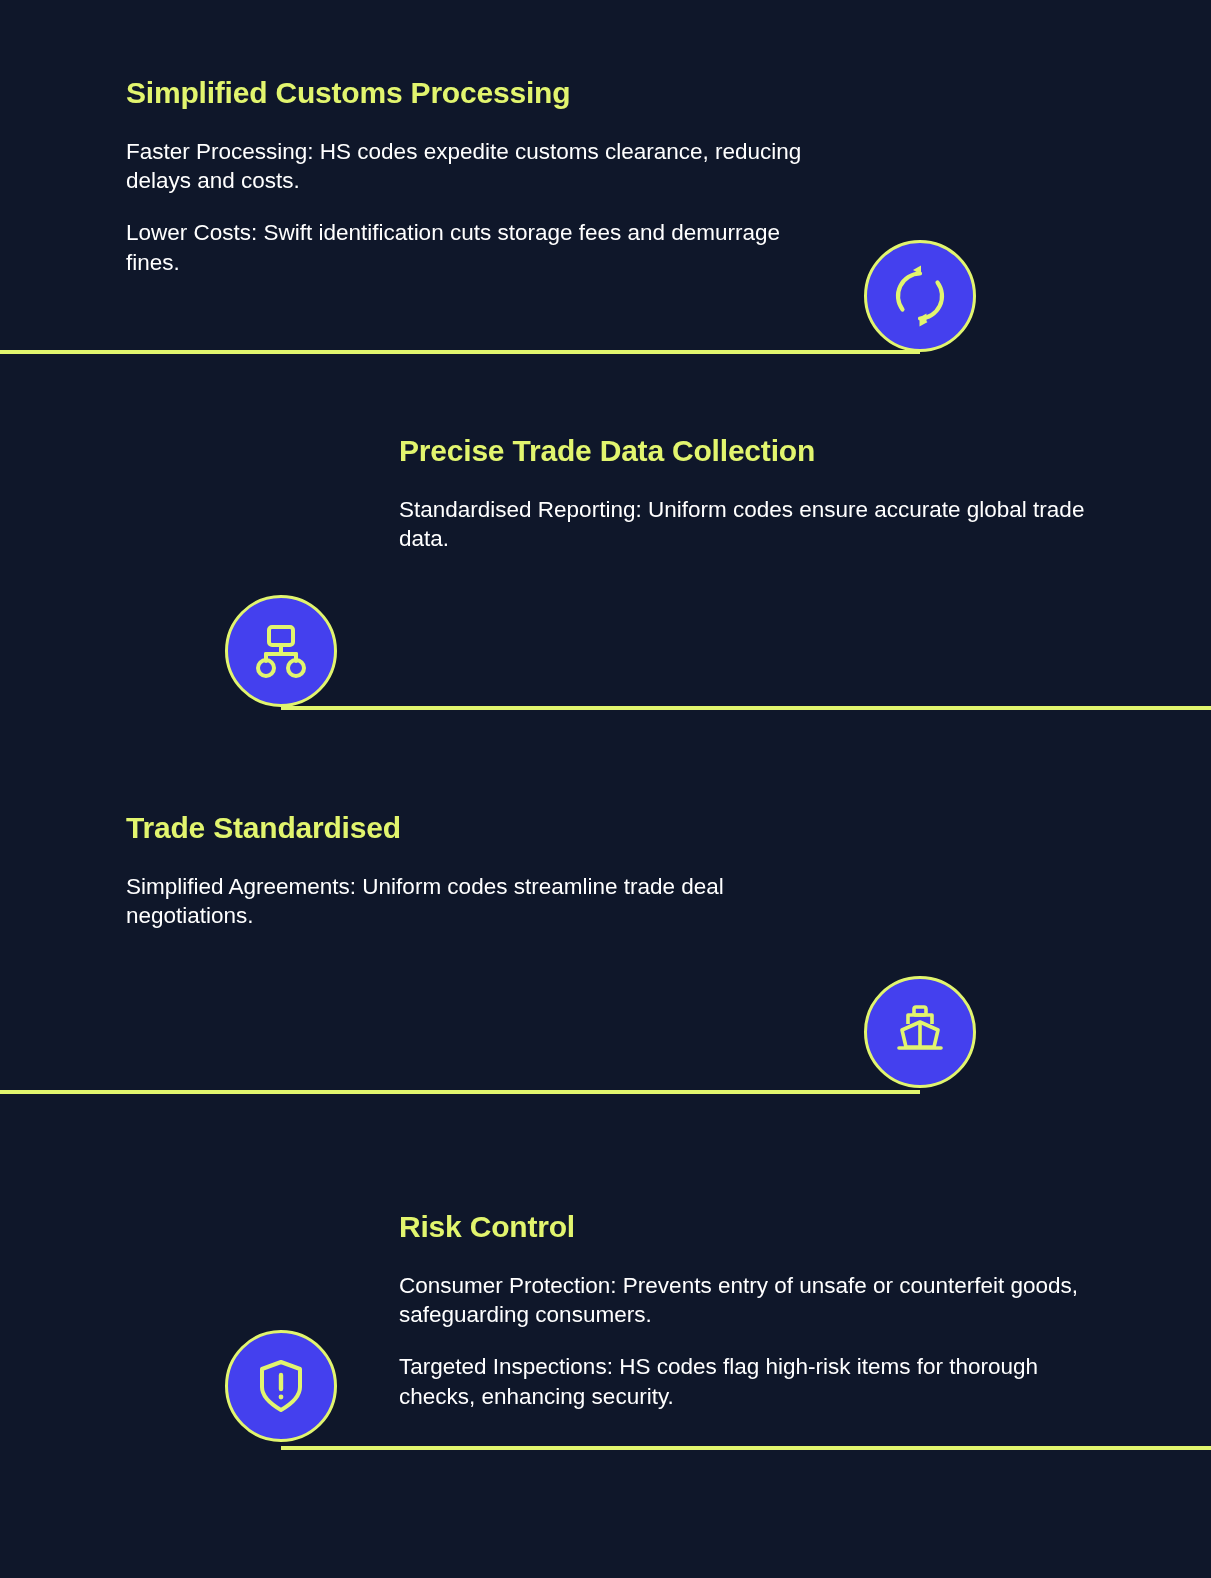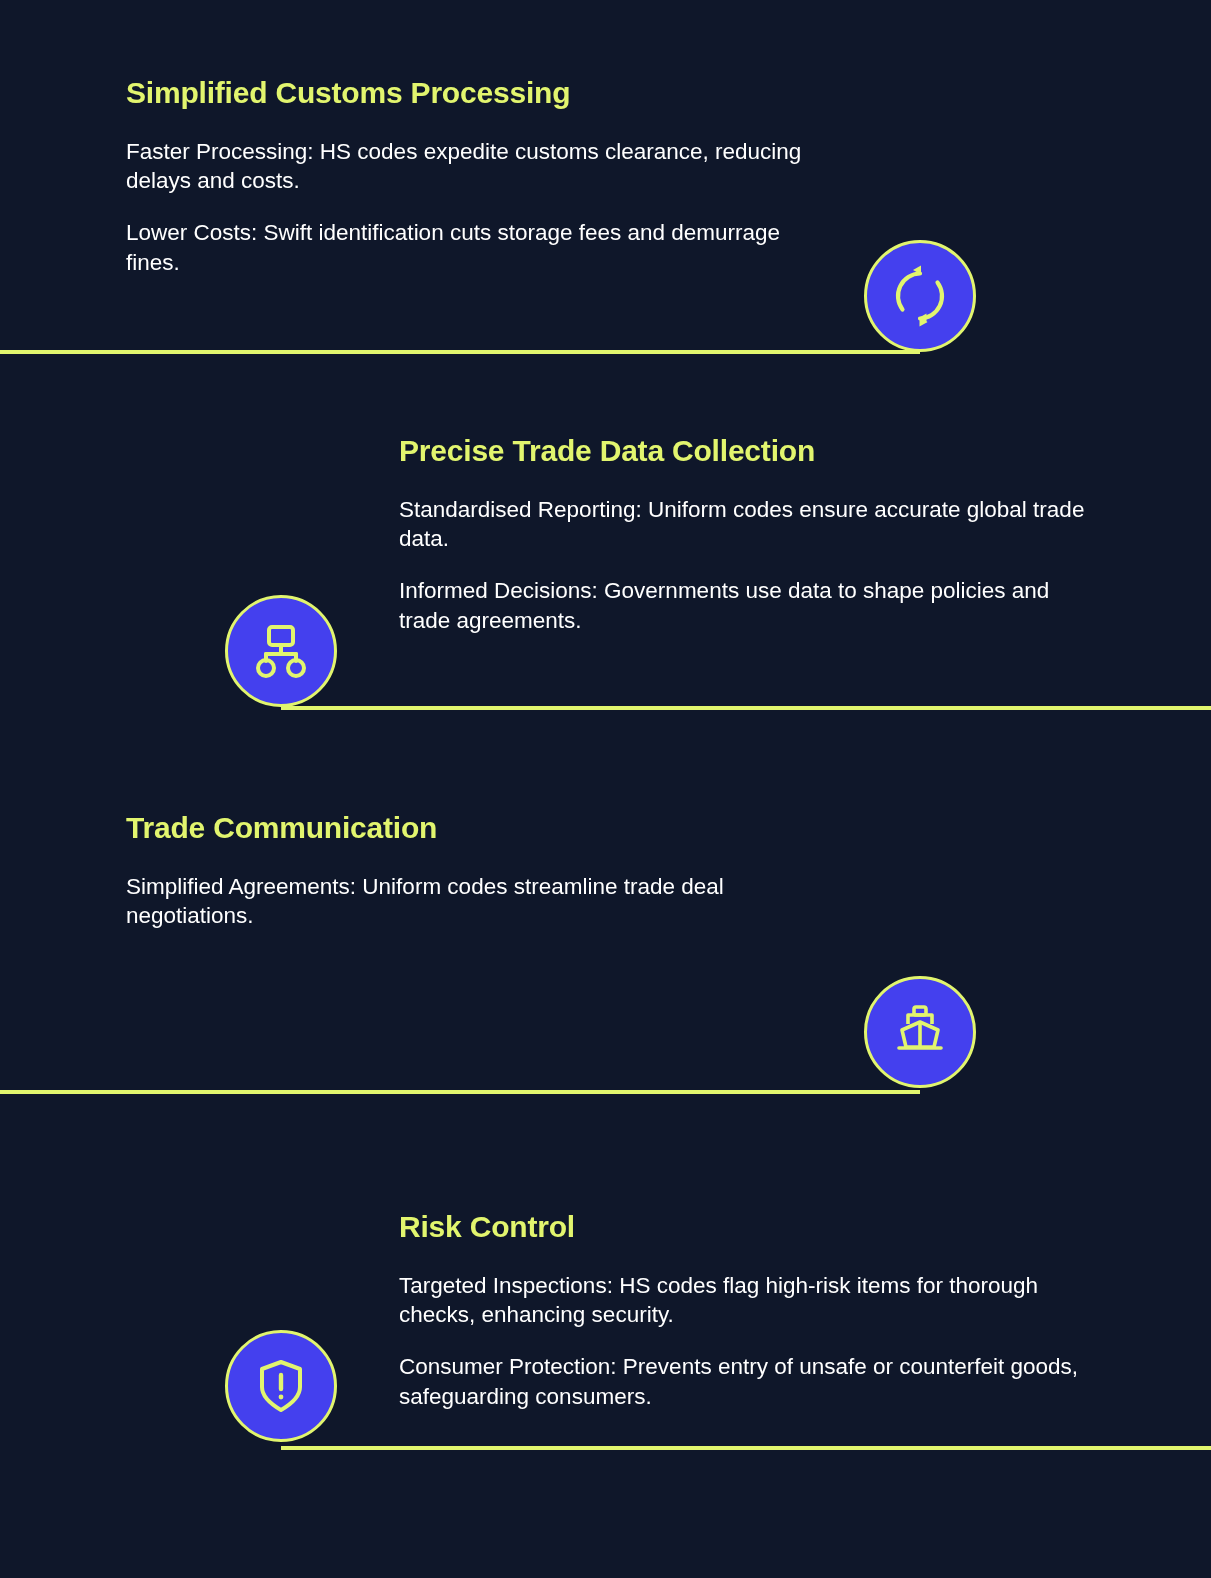--- a/index.html
+++ b/index.html
@@ -108,43 +108,40 @@
       </svg>
     </span>
   </div>
 
   <div class="section sec-right" style="top:352px; height:356px;">
     <div class="text-col right" style="top:82px;">
       <h2 class="sec-title">Precise Trade Data Collection</h2>
       <p class="bullet">
         <b>Standardised Reporting:</b><span> Uniform codes ensure accurate global trade data.</span>
       </p>
-      <p class="bullet">
-        <b>Informed Decisions:</b><span> Governments use data to shape policies and trade agreements.</span>
-      </p>
     </div>
   </div>
   <div class="rule" style="left:281px; top:706px; width:930px;"></div>
   <div class="icon-circle" style="left:225px; top:595px;">
     <span>
       <svg width="58" height="58" viewBox="0 0 58 58" fill="none" xmlns="http://www.w3.org/2000/svg">
         <rect x="17" y="5" width="24" height="18" rx="3" stroke="#e2f56e" stroke-width="4"></rect>
         <path d="M29 23 V32" stroke="#e2f56e" stroke-width="4" stroke-linecap="round"></path>
         <path d="M14 32 H44" stroke="#e2f56e" stroke-width="4" stroke-linecap="round"></path>
         <path d="M14 32 V39" stroke="#e2f56e" stroke-width="4" stroke-linecap="round"></path>
         <path d="M44 32 V39" stroke="#e2f56e" stroke-width="4" stroke-linecap="round"></path>
         <circle cx="14" cy="46" r="8" stroke="#e2f56e" stroke-width="4"></circle>
         <circle cx="44" cy="46" r="8" stroke="#e2f56e" stroke-width="4"></circle>
       </svg>
     </span>
   </div>
 
   <div class="section sec-left" style="top:708px; height:384px;">
     <div class="text-col left" style="top:103px;">
-      <h2 class="sec-title">Trade Communication</h2>
+      <h2 class="sec-title">Trade Standardised</h2>
       <p class="bullet">
         <b>Simplified Agreements:</b><span> Uniform codes streamline trade deal negotiations.</span>
       </p>
     </div>
   </div>
   <div class="rule" style="left:0; top:1090px; width:920px;"></div>
   <div class="icon-circle" style="left:864px; top:976px;">
     <span>
       <svg width="58" height="58" viewBox="0 0 58 58" fill="none" xmlns="http://www.w3.org/2000/svg">
         <rect x="23" y="4" width="12" height="8" rx="2" stroke="#e2f56e" stroke-width="3.6"></rect>
@@ -153,24 +150,24 @@
         <path d="M29 20 V44" stroke="#e2f56e" stroke-width="3.6"></path>
         <path d="M8 45 H50" stroke="#e2f56e" stroke-width="3.6" stroke-linecap="round"></path>
       </svg>
     </span>
   </div>
 
   <div class="section sec-right" style="top:1092px; height:356px;">
     <div class="text-col right" style="top:78px;margin-top:40px;">
       <h2 class="sec-title">Risk Control</h2>
       <p class="bullet">
-        <b>Targeted Inspections:</b><span> HS codes flag high-risk items for thorough checks, enhancing security.</span>
+        <b>Consumer Protection:</b><span> Prevents entry of unsafe or counterfeit goods, safeguarding consumers.</span>
       </p>
       <p class="bullet">
-        <b>Consumer Protection:</b><span> Prevents entry of unsafe or counterfeit goods, safeguarding consumers.</span>
+        <b>Targeted Inspections:</b><span> HS codes flag high-risk items for thorough checks, enhancing security.</span>
       </p>
     </div>
   </div>
   <div class="rule" style="left:281px; top:1446px; width:930px;"></div>
   <div class="icon-circle" style="left:225px; top:1330px;">
     <span>
       <svg width="58" height="58" viewBox="0 0 58 58" fill="none" xmlns="http://www.w3.org/2000/svg">
         <path d="M29 5 L48 12 V30 Q48 42 29 53 Q10 42 10 30 V12 Z" stroke="#e2f56e" stroke-width="4" stroke-linejoin="round"></path>
         <path d="M29 18 V32" stroke="#e2f56e" stroke-width="4.4" stroke-linecap="round"></path>
         <circle cx="29" cy="40" r="2.4" fill="#e2f56e"></circle>

